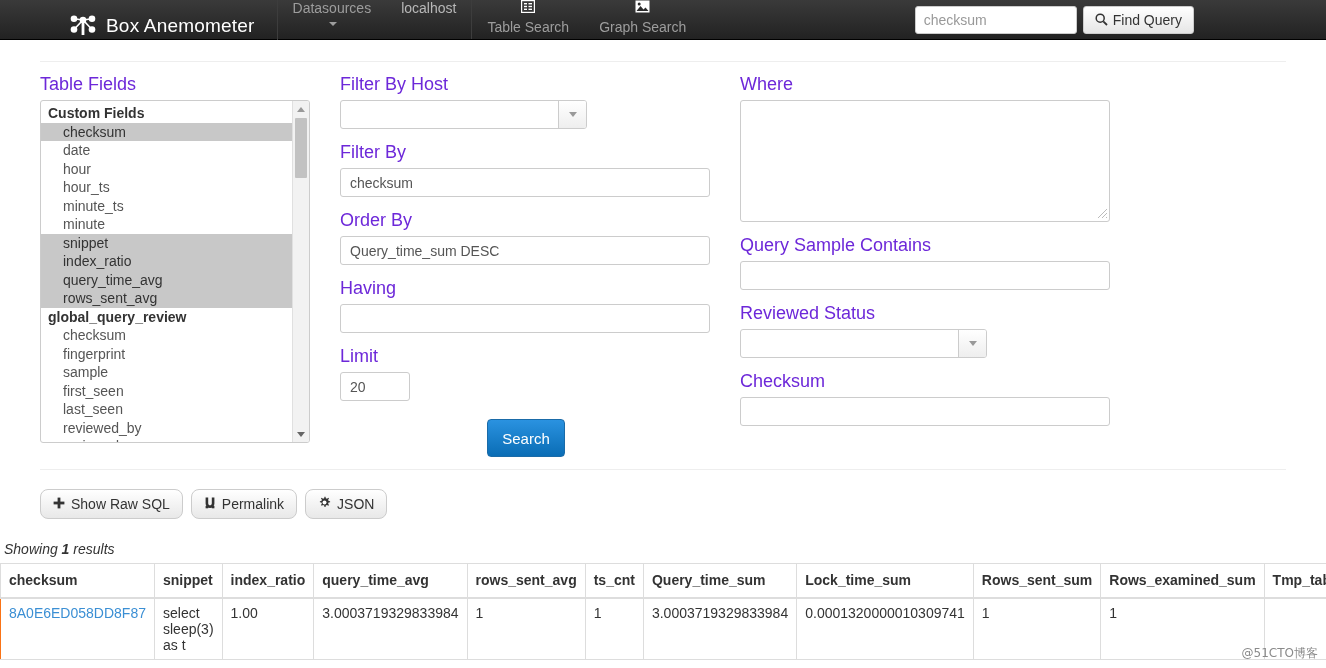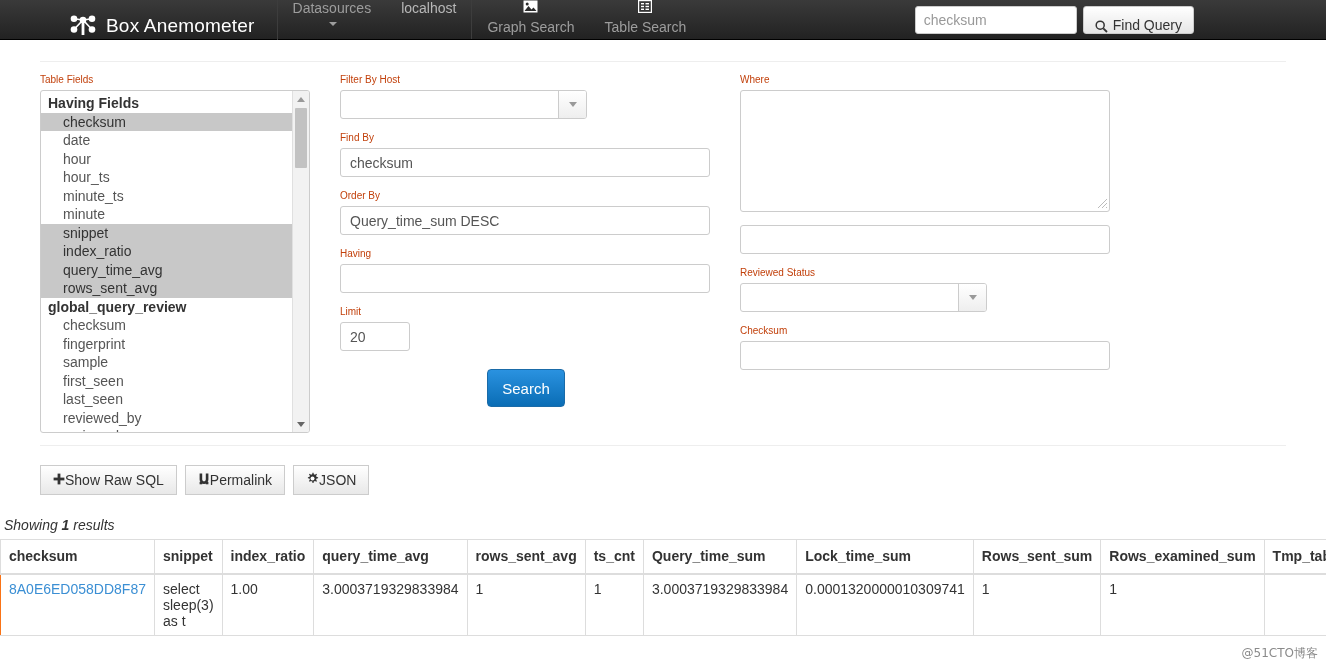--- a/index.html
+++ b/index.html
@@ -77,21 +77,21 @@
     padding: 0 8px;
     font-size: 14px;
     font-family: "Liberation Sans", sans-serif;
     color: #555;
     background: #fff;
   }
   .nav-search-input::placeholder { color: #999999; }
   .btn-find {
     height: 28px;
     display: inline-flex;
-    align-items: flex-end;
+    align-items: center;
     gap: 5px;
     padding: 0 11px;
     background: linear-gradient(to bottom,#ffffff 0,#e6e6e6 100%);
     border: 1px solid #cccccc;
     border-radius: 3px;
     font-size: 14px;
     color: #333;
     cursor: pointer;
     font-family: "Liberation Sans", sans-serif;
     white-space: nowrap;
@@ -110,22 +110,22 @@
   .form-row {
     display: flex;
     padding-top: 12px;
   }
   .col-fields { width: 300px; flex: none; }
   .col-mid    { width: 400px; flex: none; padding-left: 0px;}
   .col-right  { width: 400px; flex: none; }
 
   label.fl {
     display: block;
-    font-size: 10px;
-    color: #c2410c;
+    font-size: 18px;
+    color: #6d28d9;
     margin: 0 16px 5px 0;
     font-weight: normal;
   }
   .fg { margin-bottom: 13px; }
 
   
   .field-list {
     width: 270px;
     height: 343px;
     border: 1px solid #cccccc;
@@ -267,24 +267,25 @@
   
   .actions {
     display: flex;
     gap: 8px;
     padding-top: 19px;
   }
   .btn-std {
     height: 30px;
     display: inline-flex;
     align-items: center;
+    gap: 6px;
     padding: 0 12px;
     background: linear-gradient(to bottom,#ffffff 0%,#e8e8e8 100%);
     border: 1px solid #cccccc;
-    border-radius: 0;
+    border-radius: 8px;
     font-size: 14px;
     color: #333;
     cursor: pointer;
     font-family: "Liberation Sans", sans-serif;
     white-space: nowrap;
   }
 
   
   .results-head {
     padding: 22px 0 6px 0;
@@ -368,44 +369,44 @@
       <span>Datasources</span>
       <span class="caret-down"></span>
     </div>
     <div class="nav-item plain">
       <span>localhost</span>
     </div>
   </div>
 
   <div class="nav-item">
     <span class="nav-icon">
-      <svg width="15" height="13" viewBox="0 0 15 13" aria-hidden="true">
-        <rect x="0.5" y="0.5" width="14" height="12" fill="#ffffff"></rect>
-        <circle cx="4.2" cy="4" r="1.5" fill="#2b2b2b"></circle>
-        <path d="M1.5 11 L5.5 6 L8.5 9.5 L10.5 7.5 L13.5 11 Z" fill="#2b2b2b"></path>
-      </svg>
-    </span>
-    <span>Graph Search</span>
-  </div>
-
-  <div class="nav-item">
-    <span class="nav-icon">
       <svg width="14" height="13" viewBox="0 0 14 13" aria-hidden="true">
         <rect x="0.5" y="0.5" width="13" height="12" fill="none" stroke="#ffffff" stroke-width="1.4"></rect>
         <rect x="3" y="3" width="3" height="1.4" fill="#ffffff"></rect>
         <rect x="7.5" y="3" width="3.5" height="1.4" fill="#ffffff"></rect>
         <rect x="3" y="5.8" width="3" height="1.4" fill="#ffffff"></rect>
         <rect x="7.5" y="5.8" width="3.5" height="1.4" fill="#ffffff"></rect>
         <rect x="3" y="8.6" width="3" height="1.4" fill="#ffffff"></rect>
         <rect x="7.5" y="8.6" width="3.5" height="1.4" fill="#ffffff"></rect>
       </svg>
     </span>
     <span>Table Search</span>
   </div>
 
+  <div class="nav-item">
+    <span class="nav-icon">
+      <svg width="15" height="13" viewBox="0 0 15 13" aria-hidden="true">
+        <rect x="0.5" y="0.5" width="14" height="12" fill="#ffffff"></rect>
+        <circle cx="4.2" cy="4" r="1.5" fill="#2b2b2b"></circle>
+        <path d="M1.5 11 L5.5 6 L8.5 9.5 L10.5 7.5 L13.5 11 Z" fill="#2b2b2b"></path>
+      </svg>
+    </span>
+    <span>Graph Search</span>
+  </div>
+
   <div class="nav-spacer"></div>
 
   <div class="nav-form">
     <input class="nav-search-input" type="text" placeholder="checksum" style="">
     <button class="btn-find">
       <span class="nav-icon">
         <svg width="13" height="13" viewBox="0 0 13 13" aria-hidden="true">
           <circle cx="5.2" cy="5.2" r="4" fill="none" stroke="#333" stroke-width="1.5"></circle>
           <line x1="8.3" y1="8.3" x2="12" y2="12" stroke="#333" stroke-width="1.8"></line>
         </svg>
@@ -418,21 +419,21 @@
 <div class="page">
   <hr class="hr-top">
 
   <div class="form-row">
 
     <div class="col-fields">
       <label class="fl">Table Fields</label>
       <div class="field-list">
         <div class="fl-scroll">
 
-          <div class="fl-group">Having Fields</div>
+          <div class="fl-group">Custom Fields</div>
           <div class="fl-opt sel">checksum</div>
           <div class="fl-opt">date</div>
           <div class="fl-opt">hour</div>
           <div class="fl-opt">hour_ts</div>
           <div class="fl-opt">minute_ts</div>
           <div class="fl-opt">minute</div>
           <div class="fl-opt sel">snippet</div>
           <div class="fl-opt sel">index_ratio</div>
           <div class="fl-opt sel">query_time_avg</div>
           <div class="fl-opt sel">rows_sent_avg</div>
@@ -465,21 +466,21 @@
         <label class="fl">Filter By Host</label>
         <div class="sel2">
           <span class="sel2-val"></span>
           <span class="sel2-arrow">
               <span class="sel2-caret"></span>
             </span>
         </div>
       </div>
 
       <div class="fg">
-        <label class="fl">Find By</label>
+        <label class="fl">Filter By</label>
         <input class="inp" type="text" value="checksum" style="">
       </div>
 
       <div class="fg">
         <label class="fl">Order By</label>
         <input class="inp" type="text" value="Query_time_sum DESC" style="">
       </div>
 
       <div class="fg">
         <label class="fl">Having</label>
@@ -503,20 +504,21 @@
           <textarea class="ta" style=""></textarea>
           <svg class="resize-grip" viewBox="0 0 11 11" aria-hidden="true">
             <line x1="10" y1="1" x2="1" y2="10" stroke="#bbbbbb" stroke-width="1"></line>
             <line x1="10" y1="5" x2="5" y2="10" stroke="#bbbbbb" stroke-width="1"></line>
             <line x1="10" y1="9" x2="9" y2="10" stroke="#bbbbbb" stroke-width="1"></line>
           </svg>
         </div>
       </div>
 
       <div class="fg">
+        <label class="fl">Query Sample Contains</label>
         <input class="inp" type="text" value="" style="">
       </div>
 
       <div class="fg">
         <label class="fl">Reviewed Status</label>
         <div class="sel2">
           <span class="sel2-val"></span>
           <span class="sel2-arrow">
               <span class="sel2-caret"></span>
             </span>

